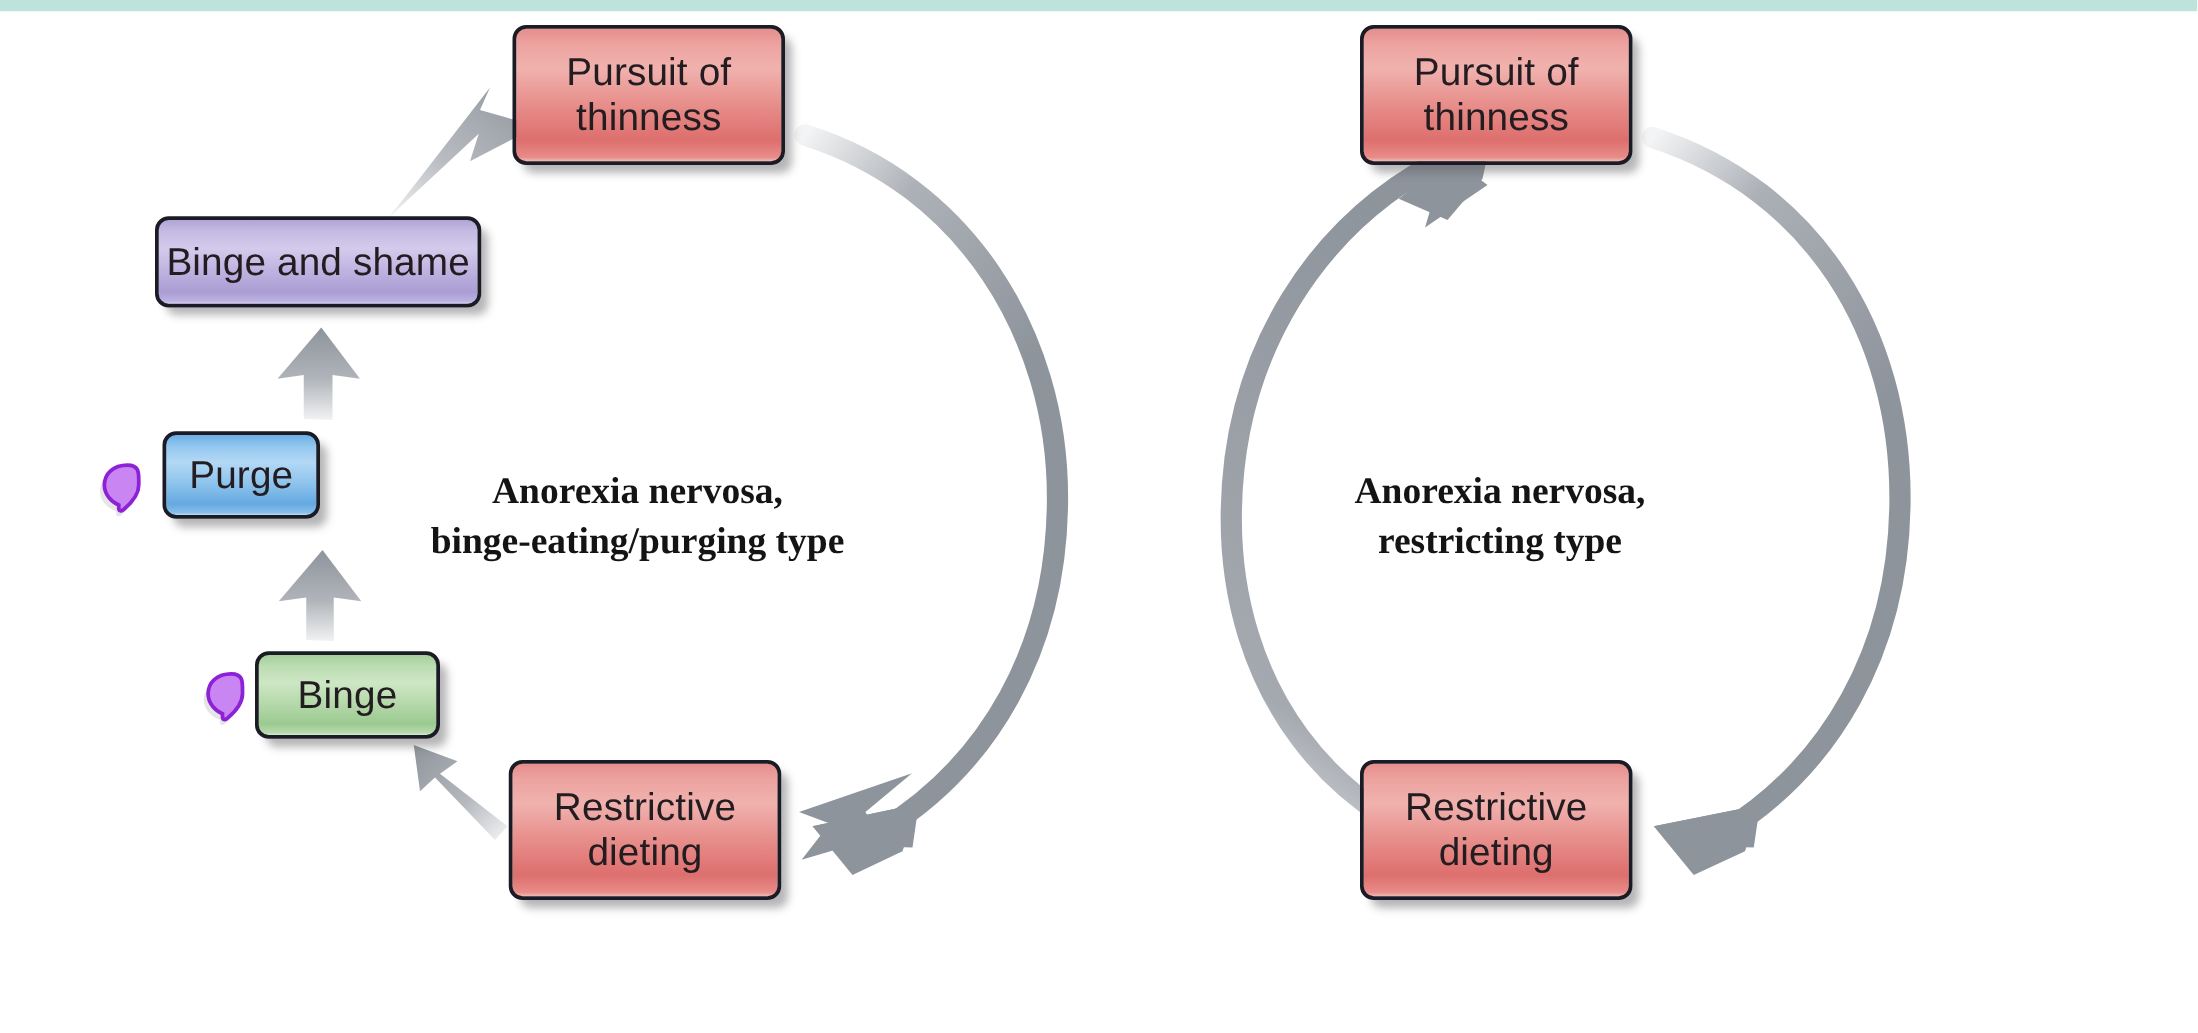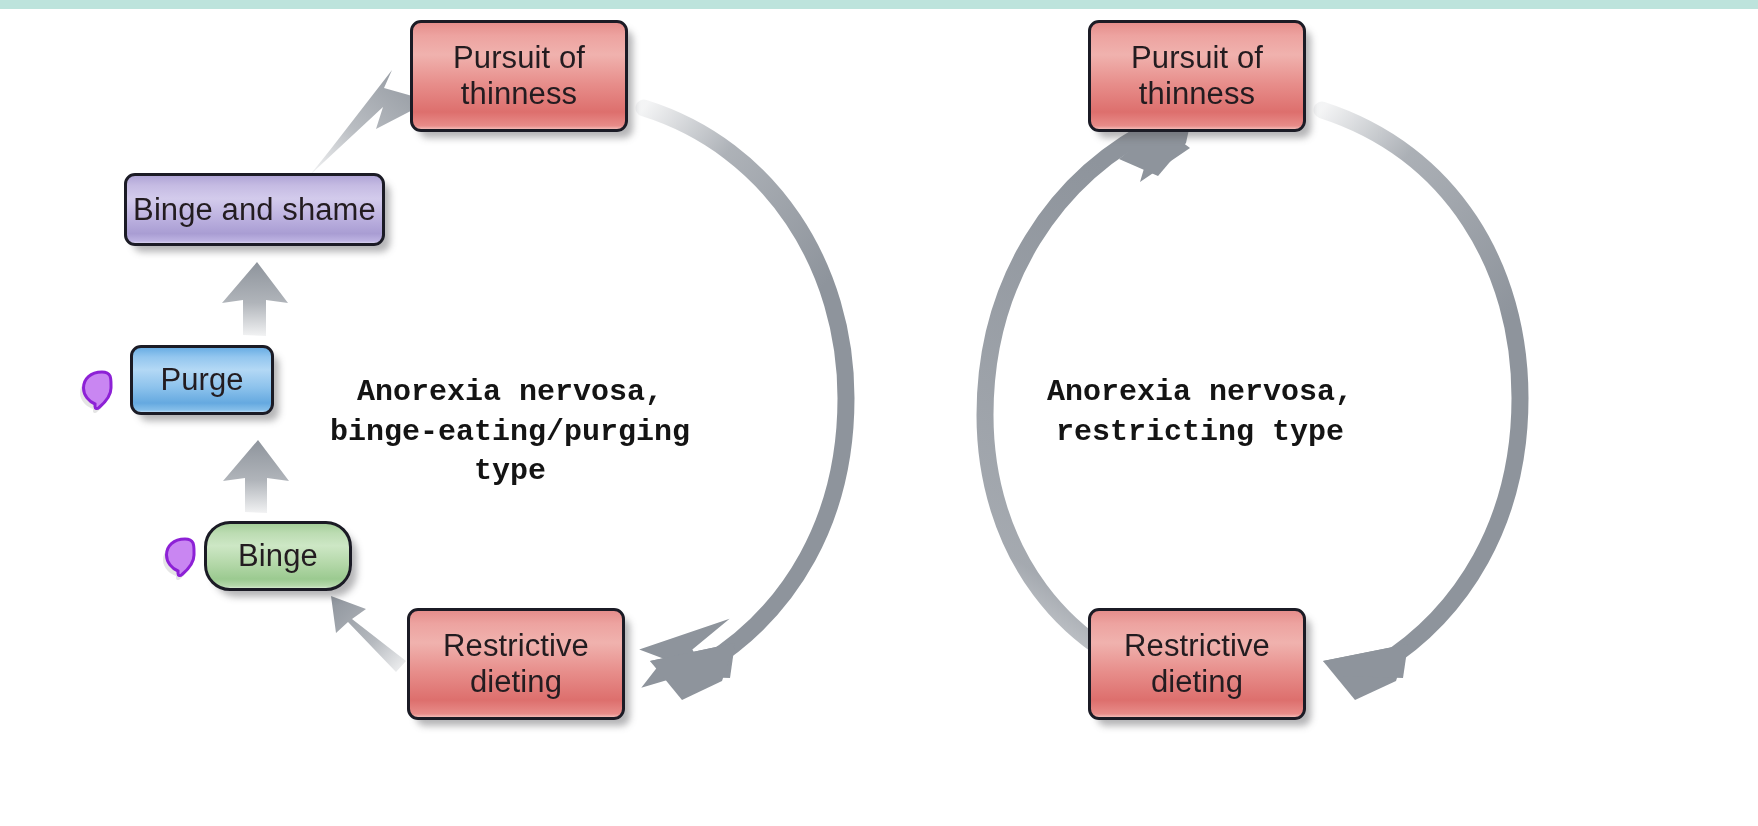--- a/index.html
+++ b/index.html
@@ -56,32 +56,31 @@
   }
   .node-blue {
     background: linear-gradient(180deg,
       #6aaee4 0%, #93c6ef 14%, #b3d8f5 34%,
       #8cc2ec 62%, #65a9e0 86%, #86bfea 97%, #bcdcf6 100%);
   }
   .node-green {
     background: linear-gradient(180deg,
       #a5cf9a 0%, #bcdcb2 14%, #cde7c5 34%,
       #b4d8a9 62%, #9bca90 86%, #b6d9ac 97%, #d5ead0 100%);
-    border-radius: 26px;
   }
   
   .caption {
     position: absolute;
     text-align: center;
     font-weight: bold;
     font-size: 30px;
     line-height: 1.32;
     color: #141414;
     white-space: pre-line;
-    font-family: Liberation Mono, monospace;
+    font-family: Liberation Serif, serif;
     z-index: 5;
   }
   
   .arrows {
     position: absolute;
     left: 0; top: 0;
     width: 1758px; height: 826px;
     z-index: 3;
     pointer-events: none;
   }
@@ -178,21 +177,21 @@
 
   <div class="node node-red" style="left:410px; top:20px; width:218px; height:112px;">
     <span class="label">Pursuit of
 thinness</span>
   </div>
 
   <div class="node node-purple" style="left:124px; top:173px; width:261px; height:73px;">
     <span class="label">Binge and shame</span>
   </div>
 
-  <div class="node node-blue" style="left:130px; top:345px; width:144px; height:70px;">
+  <div class="node node-blue" style="left:130px; top:345px; width:126px; height:70px;">
     <span class="label">Purge</span>
   </div>
 
   <div class="node node-green" style="left:204px; top:521px; width:148px; height:70px;">
     <span class="label">Binge</span>
   </div>
 
   <div class="node node-red" style="left:407px; top:608px; width:218px; height:112px;">
     <span class="label">Restrictive
 dieting</span>

